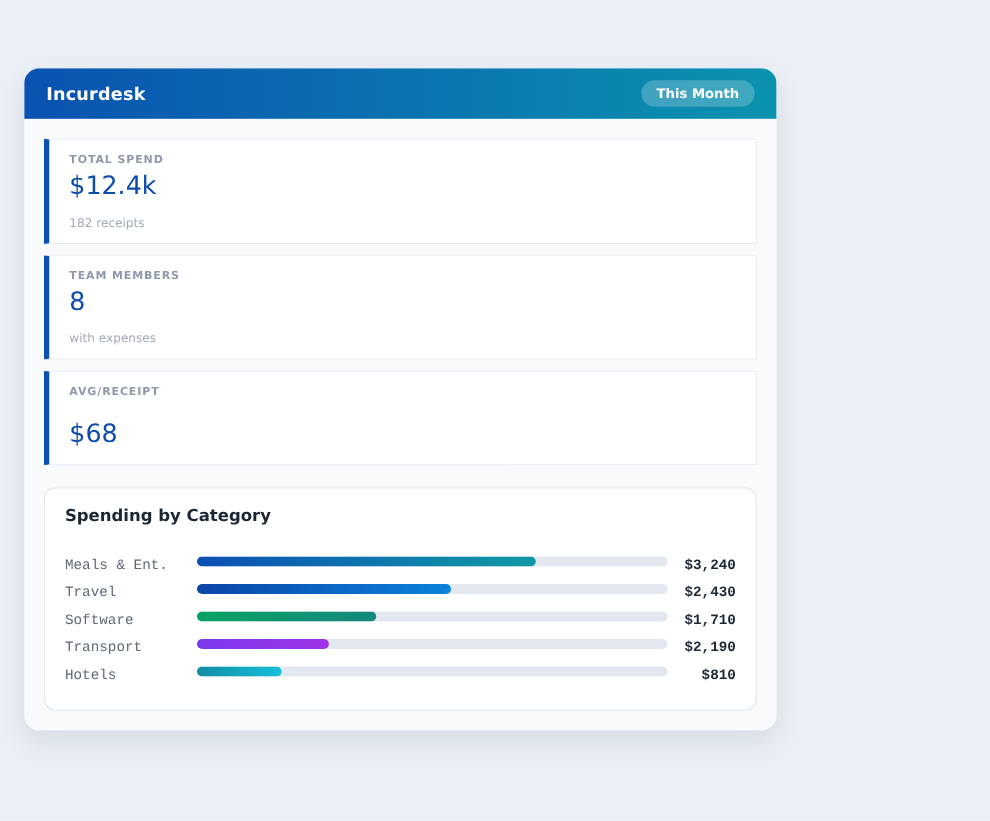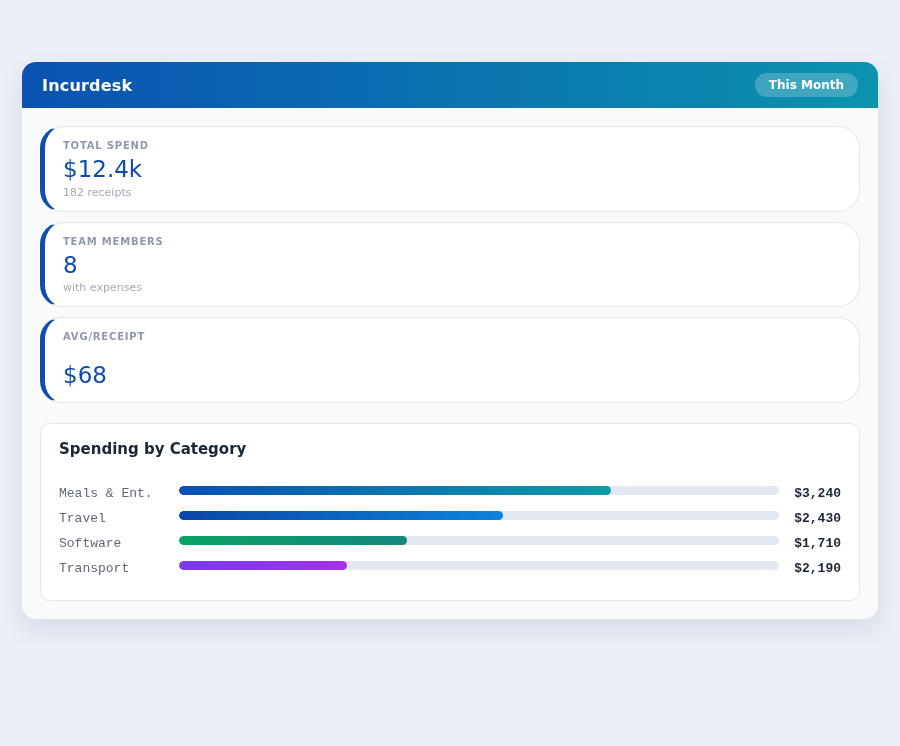--- a/index.html
+++ b/index.html
@@ -6,21 +6,21 @@
   html, body { width: 900px; height: 746px; }
   body {
     background: #ebeff6;
     font-family: "DejaVu Sans", "Liberation Sans", sans-serif;
     position: relative;
   }
   .app-container {
     position: absolute;
     left: 22px;
     top: 62px;
-    width: 856px;
+    width: 684px;
     border-radius: 14px;
     background: #f8fafc;
     box-shadow: 0 10px 24px rgba(30, 50, 90, 0.10);
     overflow: hidden;
   }
   .app-header {
     height: 46px;
     background: linear-gradient(90deg, #0a52b1 0%, #0b93ae 100%);
     display: flex;
     align-items: center;
@@ -45,41 +45,41 @@
     font-family: inherit;
   }
   .content {
     padding: 18px;
   }
   .stat-card {
     background: #ffffff;
     border: 1px solid #e2e7f0;
     border-left-width: 5px;
     border-left-style: solid;
-    border-radius: 22px;
+    border-radius: 1px;
     padding: 13px 18px 12px 18px;
     margin-bottom: 10px;
   }
   .stat-label {
     font-size: 10px;
     font-weight: bold;
     letter-spacing: 0.8px;
     color: #8e99ab;
     text-transform: uppercase;
   }
   .stat-value {
     font-size: 23px;
     font-weight: normal;
     margin-top: 5px;
     line-height: 1.2;
   }
   .stat-subtext {
     font-size: 11px;
     color: #a3abba;
-    margin-top: 2px;
+    margin-top: 12px;
     min-height: 0;
   }
   .stat-subtext:empty { display: none; }
   .chart-card {
     background: #ffffff;
     border: 1px solid #e2e7f0;
     border-radius: 10px;
     padding: 16px 18px 14px 18px;
     margin-top: 20px;
   }
@@ -180,16 +180,23 @@
       </div>
 
       <div class="chart-row">
         <div class="chart-cat-label">Transport</div>
         <div class="bar-track">
           <div class="bar-fill" style="width: 28%; background: linear-gradient(90deg, rgb(124, 58, 237), rgb(160, 51, 232));"></div>
         </div>
         <div class="chart-value">$2,190</div>
       </div>
 
+      <div class="chart-row">
+        <div class="chart-cat-label">Hotels</div>
+        <div class="bar-track">
+          <div class="bar-fill" style="width: 18%; background: linear-gradient(90deg, rgb(17, 141, 164), rgb(23, 191, 219));"></div>
+        </div>
+        <div class="chart-value">$810</div>
+      </div>
 
     </div>
   </div>
 </div>
 
 </body></html>

